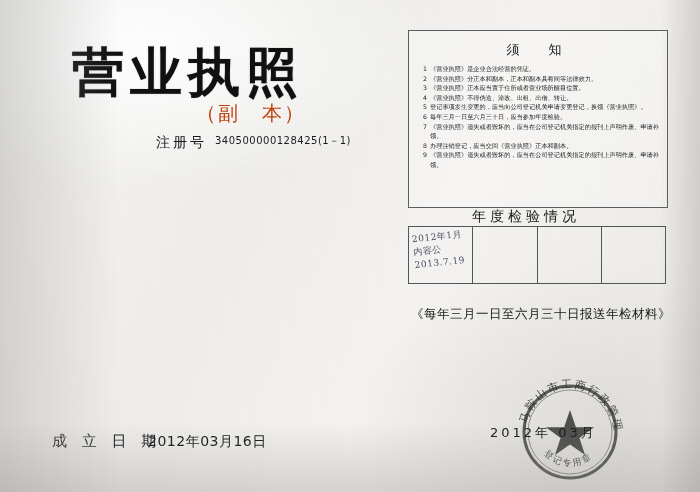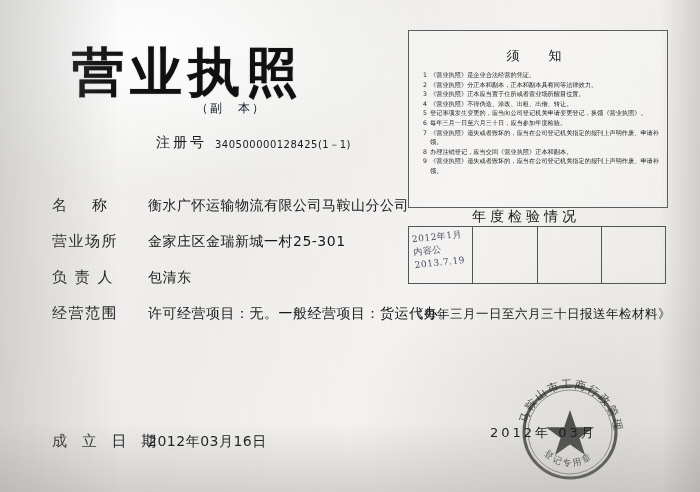--- a/index.html
+++ b/index.html
@@ -63,30 +63,30 @@
     font-size: 52px;
     letter-spacing: 6px;
     color: #111;
     text-shadow: 0 0 1px rgba(0,0,0,0.5);
   }
   .subtitle {
     position: absolute;
     left: 196px;
     top: 100px;
     font-family: "DejaVu Serif", serif;
-    font-size: 12px;
+    font-size: 20px;
     letter-spacing: 2px;
-    color: #0f172a;
+    color: #c2410c;
   }
   .regno-row {
     position: absolute;
     left: 156px;
     top: 134px;
     display: flex;
-    align-items: flex-end;
+    align-items: flex-start;
     gap: 8px;
   }
   .regno-label {
     font-family: "DejaVu Serif", serif;
     font-size: 14px;
     letter-spacing: 3px;
   }
   .regno-value {
     font-family: "DejaVu Sans", sans-serif;
     font-size: 10px;
@@ -137,21 +137,21 @@
     width: 258px;
     height: 176px;
     border: 1px solid #5d5d5d;
     background: rgba(255,255,255,0.25);
   }
   .notice-title {
     text-align: center;
     font-family: "DejaVu Serif", serif;
     font-size: 13px;
     letter-spacing: 8px;
-    margin-top: 16px;
+    margin-top: 10px;
     margin-bottom: 5px;
   }
   .notice-list {
     margin: 0;
     padding: 0 8px 0 8px;
     list-style: none;
   }
   .notice-list li {
     display: flex;
     font-size: 6.2px;
@@ -243,38 +243,20 @@
   <div class="paper"></div>
 
   <div class="title">营业执照</div>
   <div class="subtitle">（副　本）</div>
 
   <div class="regno-row">
     <span class="regno-label">注册号</span>
     <span class="regno-value">340500000128425(1－1)</span>
   </div>
 
-  <div class="fields">
-    <div class="field">
-      <div class="field-label">名　称</div>
-      <div class="field-value">衡水广怀运输物流有限公司马鞍山分公司</div>
-    </div>
-    <div class="field">
-      <div class="field-label tight">营业场所</div>
-      <div class="field-value">金家庄区金瑞新城一村25-301</div>
-    </div>
-    <div class="field">
-      <div class="field-label tight">负 责 人</div>
-      <div class="field-value">包清东</div>
-    </div>
-    <div class="field">
-      <div class="field-label tight">经营范围</div>
-      <div class="field-value">许可经营项目：无。一般经营项目：货运代办。</div>
-    </div>
-  </div>
 
   <div class="founded">
     <div class="field-label">成 立 日 期</div>
     <div class="field-value">2012年03月16日</div>
   </div>
 
   <div class="notice-box">
     <div class="notice-title">须　知</div>
     <ul class="notice-list">
       <li>

